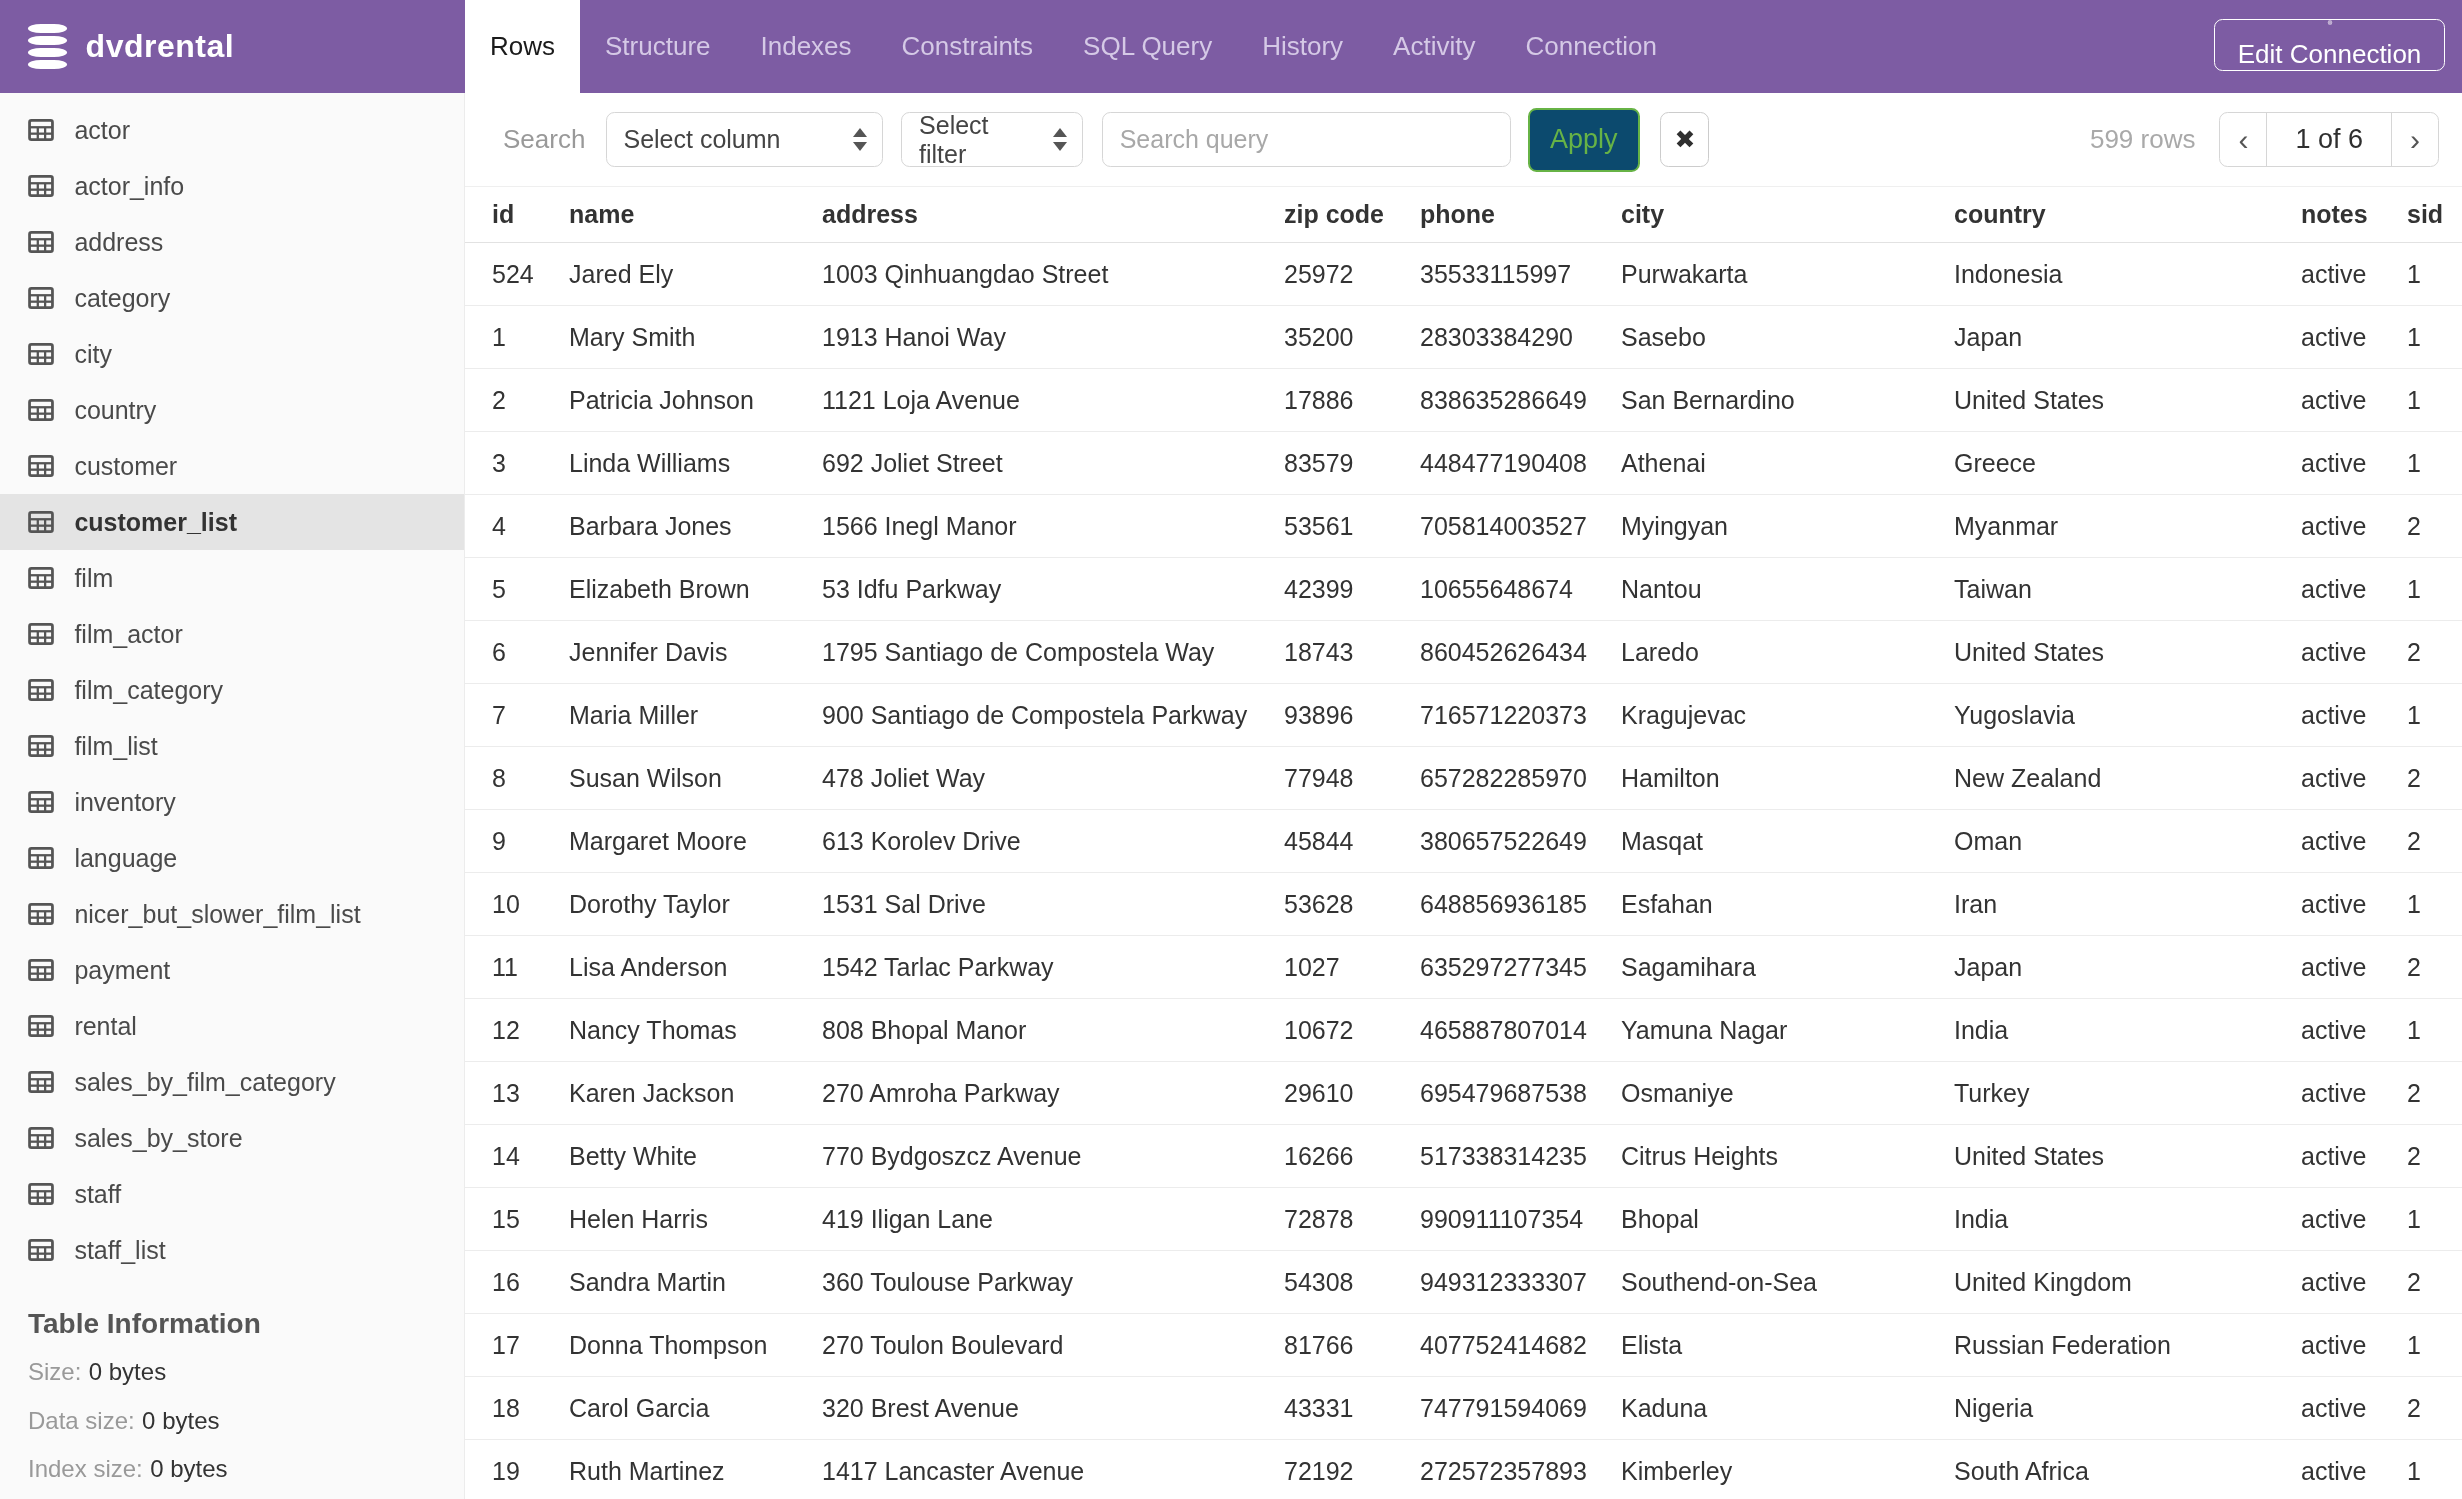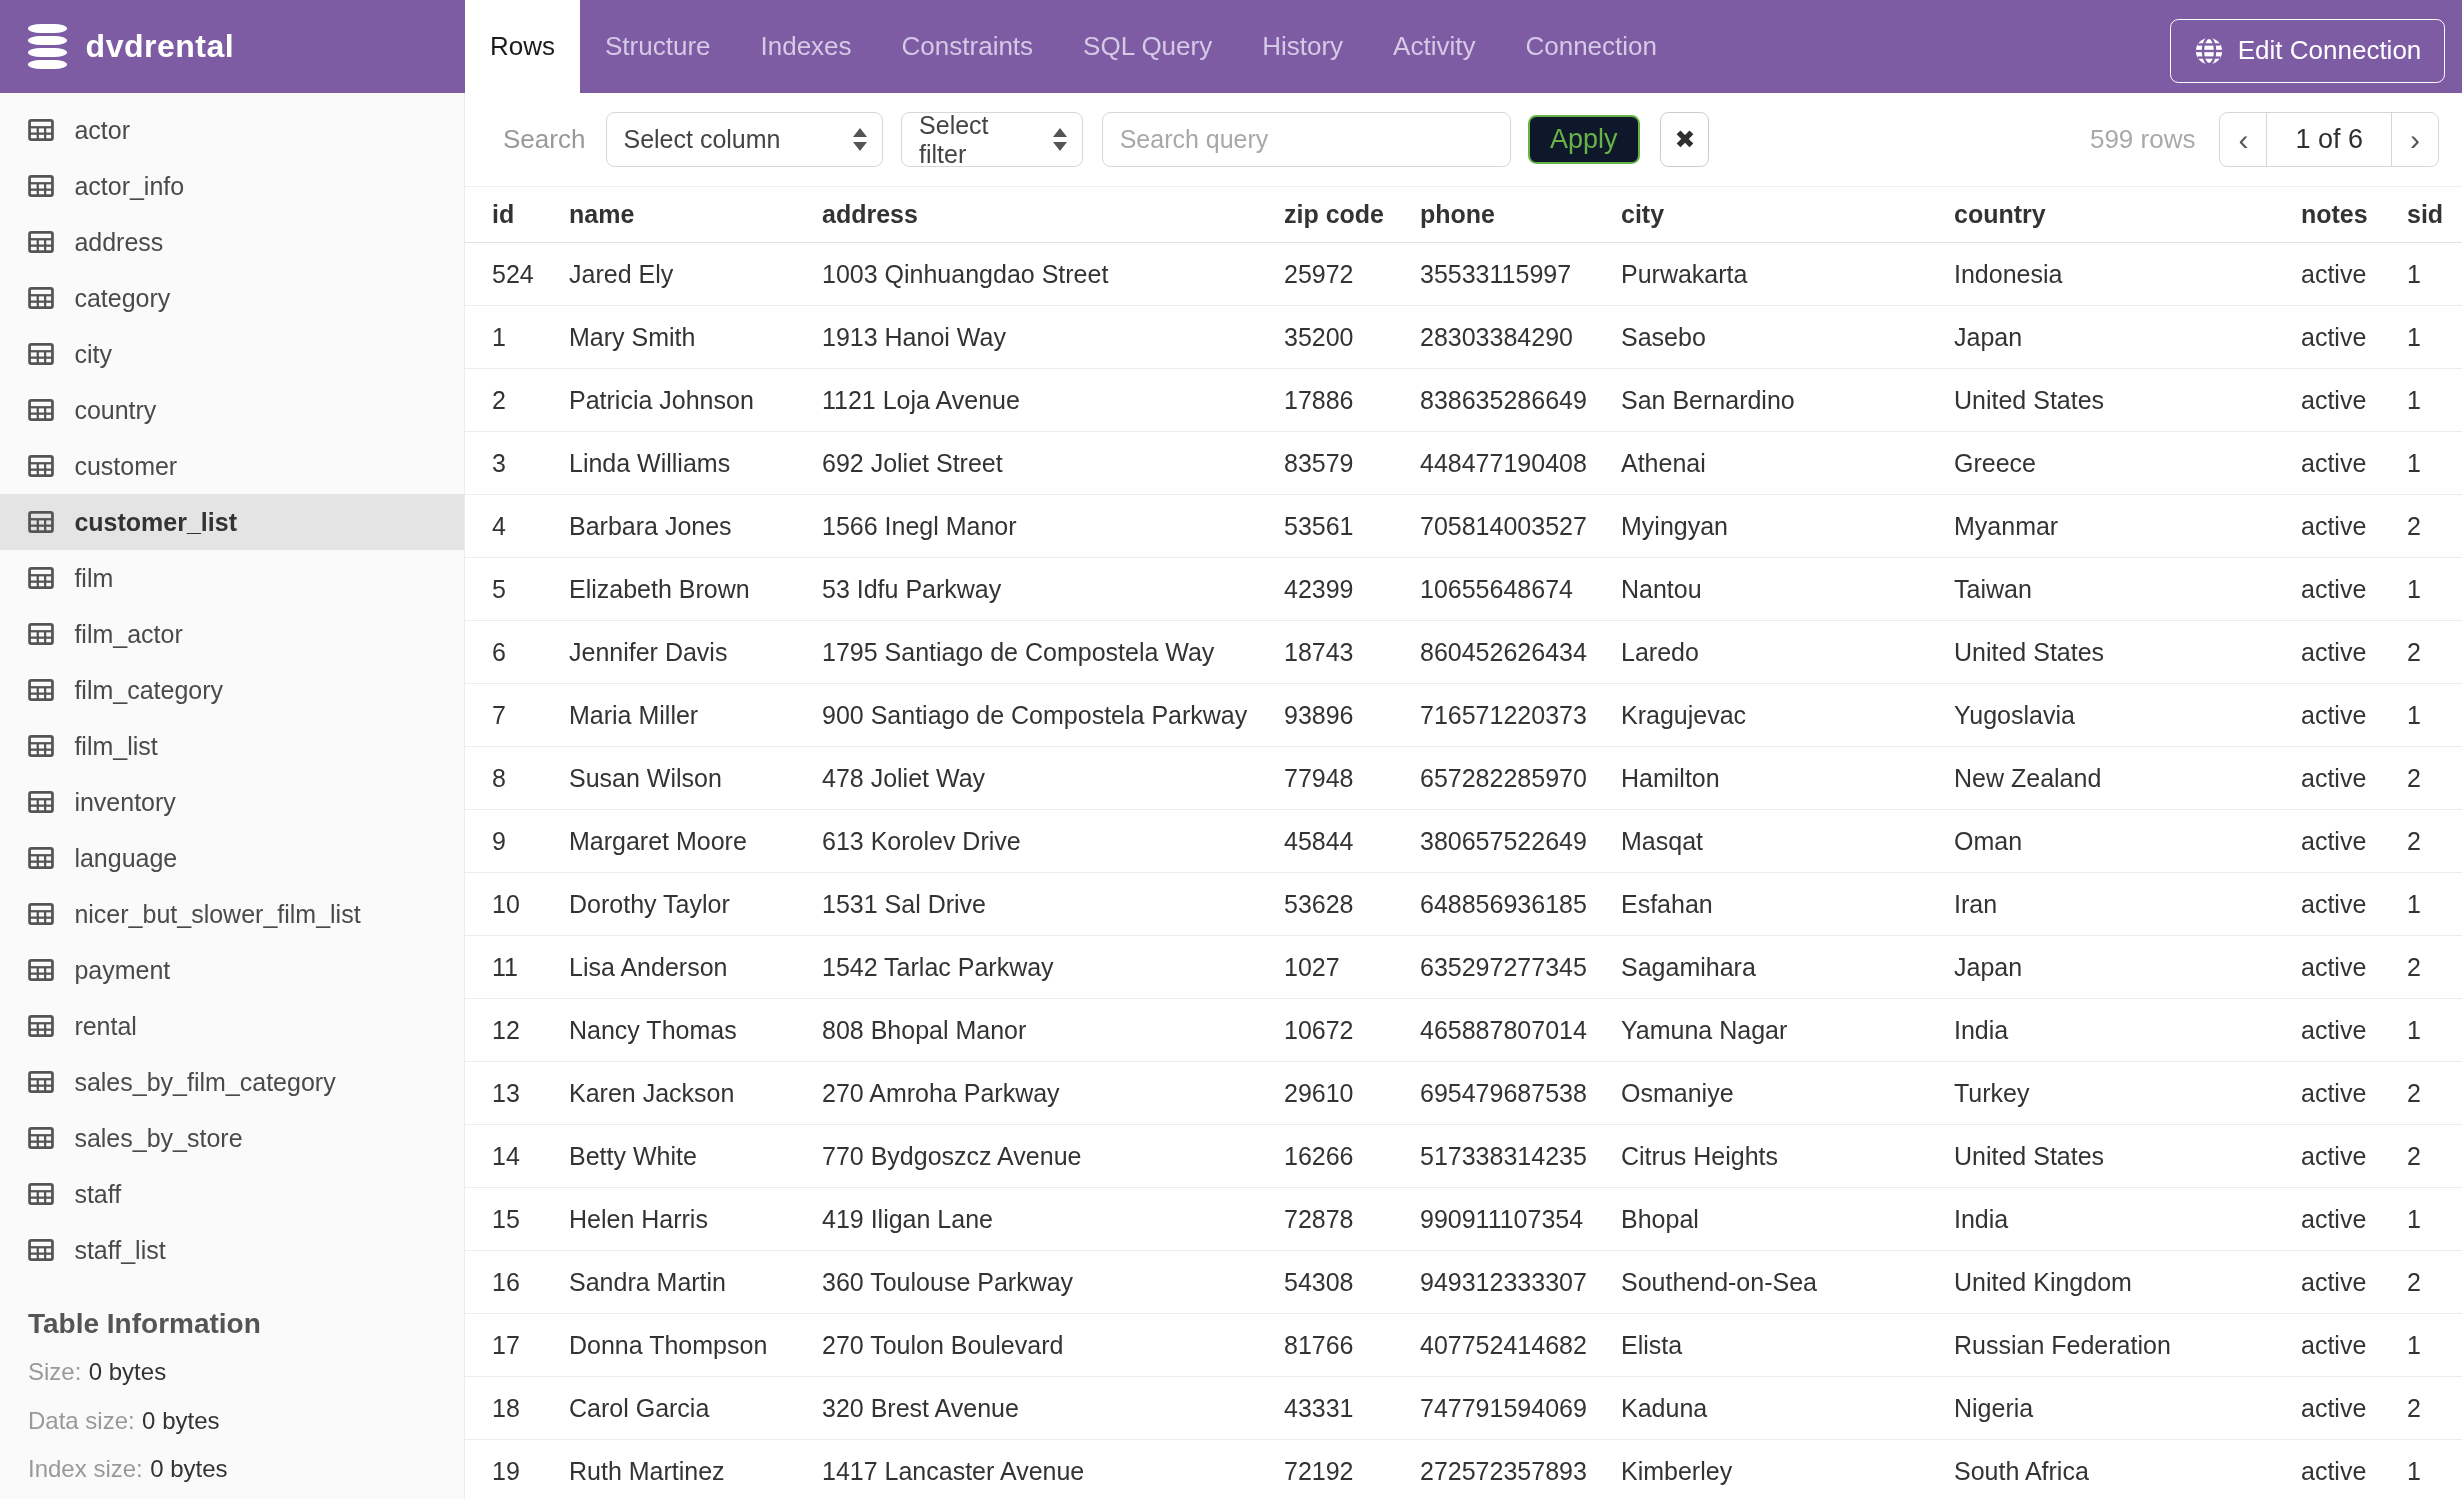--- a/index.html
+++ b/index.html
@@ -17,24 +17,24 @@
   .brand-title { font-size:32px; font-weight:bold; letter-spacing:0.5px; }
   .db-icon { display:flex; flex-direction:column; gap:3.7px; }
   .db-icon span { display:block; width:39px; height:8.4px; background:#fff; border-radius:50%/80%; }
   .tabs { display:flex; align-items:stretch; }
   .tab {
     display:flex; align-items:center; padding:0 25px; font-size:26px;
     color:#d5c9e6; cursor:pointer; white-space:nowrap;
   }
   .tab.active { background:#fff; color:#1a1a1a; }
   .edit-btn {
-    position:absolute; right:16.7px; top:18.6px; height:64px; box-sizing:border-box;
+    position:absolute; right:16.7px; top:18.6px; height:52px; box-sizing:border-box;
     display:flex; align-items:center; gap:14px; padding:0 23px;
     border:1.9px solid #fff; border-radius:8.4px; background:transparent; color:#fff;
-    font-size:26px; cursor:pointer; font-family:inherit;
+    font-size:26px; cursor:pointer; font-family:inherit;flex-direction:column;
   }
   .globe-icon { width:30px; height:30px; }
   
   .sidebar {
     position:absolute; top:93px; left:0; bottom:0; width:465px; box-sizing:border-box;
     background:#fafafa; border-right:0.9px solid #ececec; overflow:hidden;
   }
   .side-list { padding-top:9.3px; }
   .side-item {
     height:56px; display:flex; align-items:center; gap:20.4px;
@@ -60,22 +60,22 @@
   .updown { display:flex; flex-direction:column; gap:4.6px; }
   .updown i { display:block; width:0; height:0; border-left:7.4px solid transparent; border-right:7.4px solid transparent; }
   .updown .up { border-bottom:9.3px solid #555; }
   .updown .dn { border-top:9.3px solid #555; }
   .query-input {
     width:409px; height:55px; box-sizing:border-box; border:1.9px solid #d6d6d6; border-radius:8.4px;
     font-size:25px; padding:0 16.7px; color:#333; margin-right:16.7px; outline:none; font-family:inherit;
   }
   .query-input::placeholder { color:#a8a8a8; }
   .apply-btn {
-    height:49px; box-sizing:border-box; padding:0 20.4px; border:2.8px solid #67b346; color:#67b346;
-    background:#0f172a; border-radius:8.4px; font-size:27px; margin-right:20.4px; cursor:pointer; font-family:inherit;
+    height:64px; box-sizing:border-box; padding:0 20.4px; border:2.8px solid #67b346; color:#67b346;
+    background:#0c4a6e; border-radius:8.4px; font-size:27px; margin-right:20.4px; cursor:pointer; font-family:inherit;
   }
   .clear-btn {
     width:49px; height:55px; box-sizing:border-box; border:1.9px solid #ccc; border-radius:8.4px;
     background:#fff; color:#2f2f2f; font-size:25px; display:flex; align-items:center; justify-content:center;
     cursor:pointer; font-family:inherit;
   }
   .spacer { flex:1; }
   .row-count { color:#a9a9a9; font-size:26px; margin-right:24px; }
   .pager {
     display:flex; align-items:stretch; height:55px; box-sizing:border-box;

